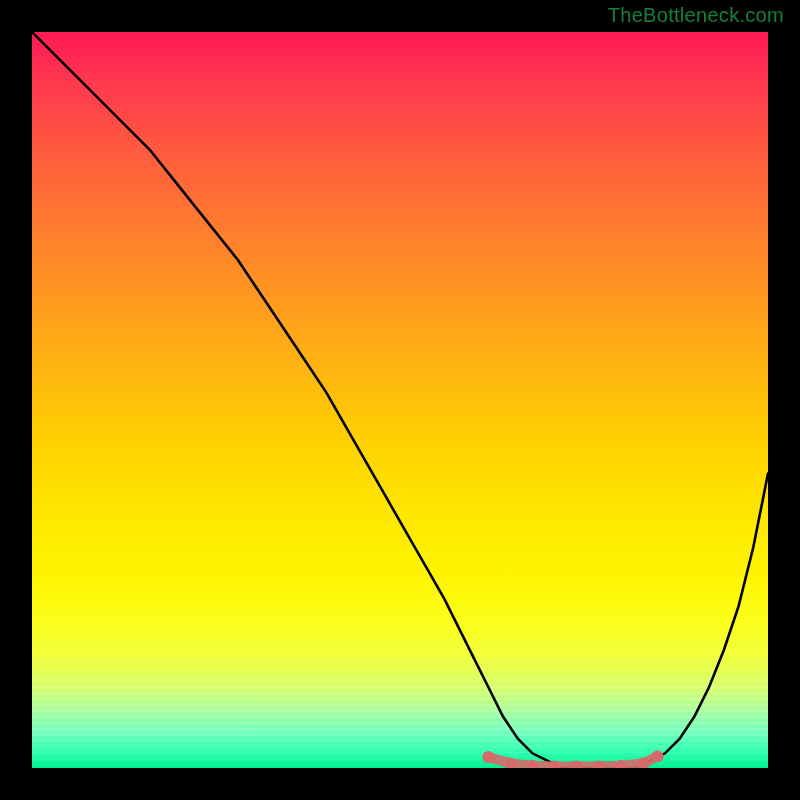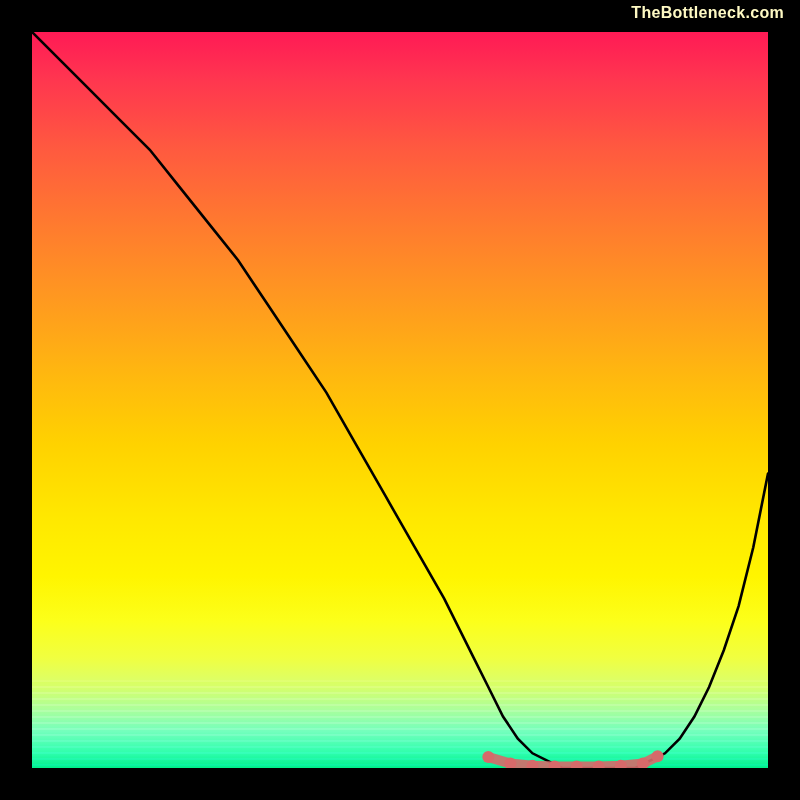--- a/index.html
+++ b/index.html
@@ -8,23 +8,23 @@
     height: 800px;
     background: #000;
     font-family: Arial, Helvetica, sans-serif;
     position: relative;
     overflow: hidden;
   }
   .watermark {
     position: absolute;
     top: 4px;
     right: 16px;
-    color: #fef9c3;
-    font-size: 16px;
-    font-weight: 700;
+    color: #15803d;
+    font-size: 20px;
+    font-weight: 400;
     z-index: 10;
     letter-spacing: 0.3px;
   }
   .plot-area {
     position: absolute;
     left: 32px;
     top: 32px;
     width: 736px;
     height: 736px;
   }

